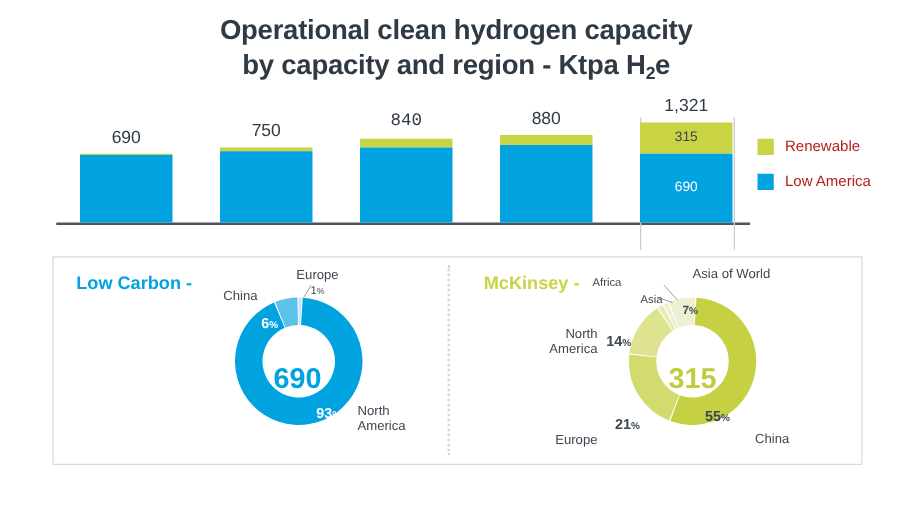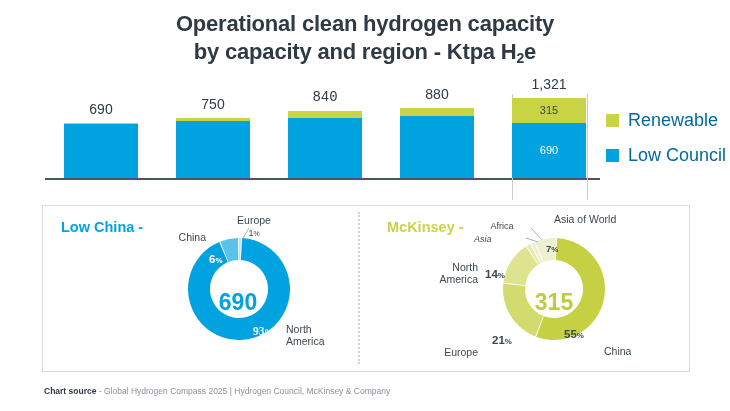--- a/index.html
+++ b/index.html
@@ -46,21 +46,21 @@
   }
   .highlight-box{
     position:absolute;top:-4px;width:74px;
     border-left:1px solid #c9ccd0;border-right:1px solid #c9ccd0;
   }
 
   
   .legend{position:absolute;left:606px;top:110px;}
   .legend-row{display:flex;align-items:center;margin-bottom:14px;}
   .legend-swatch{width:13px;height:13px;margin-right:9px;}
-  .legend-text{font-size:18px;color:#0369a1;}
+  .legend-text{font-size:12px;color:#b91c1c;}
 
   
   .panel{
     position:absolute;left:42px;top:205px;width:646px;height:165px;
     border:1px solid #d8dadd;background:#fff;
   }
   .panel-divider{
     position:absolute;left:315px;top:6px;width:0;height:152px;
     border-left:2px dotted #d2d5d8;
   }
@@ -148,43 +148,43 @@
       </div>
   </div>
 
   <div class="legend" id="legend-host">
       <div class="legend-row">
         <span class="legend-swatch" style="background: rgb(201, 212, 69);"></span>
         <span class="legend-text">Renewable</span>
       </div>
       <div class="legend-row">
         <span class="legend-swatch" style="background: rgb(0, 163, 224);"></span>
-        <span class="legend-text">Low Council</span>
+        <span class="legend-text">Low America</span>
       </div>
     </div>
 
   <div class="panel">
     <div class="panel-divider"></div>
 
-    <div class="panel-title lc">Low China -</div>
+    <div class="panel-title lc">Low Carbon -</div>
     <div class="panel-title rw">McKinsey -</div>
 
     <div class="donut-wrap" id="donut-left" style="left:0;">
       <svg class="donut-svg" width="323" height="165" viewBox="0 0 323 165">
         <g id="lc-slices">
             <path d="M 199.20231649599498 32.10063685015815 A 51 51 0 1 1 176.23670509094273 35.98497926898648 L 184.762047992889 56.26596860393349 A 29 29 0 1 0 197.8209250663501 54.057224875580125 Z" fill="#00a3e0"></path>
             <path d="M 177.22564781308148 35.58139921969916 A 51 51 0 0 1 194.93193658594882 32.01118514278288 L 195.39266982338265 54.00636017922948 A 29 29 0 0 0 185.32438797214436 56.0364819092407 Z" fill="#5bc2ea"></path>
             <path d="M 196.00000000000003 32 A 51 51 0 0 1 198.13565834018922 32.044735664958225 L 197.21439395814681 54.02543792713311 A 29 29 0 0 0 196.00000000000003 54 Z" fill="#bfe4f6"></path>
           </g>
         <g id="lc-leaders">
             <line x1="200" y1="32" x2="206" y2="22" stroke="#9aa0a6" stroke-width="0.8"></line>
           </g>
       </svg>
       <div class="center-val" id="lc-center" style="left: 145px; top: 83px; width: 100px; color: rgb(0, 163, 224);">690</div>
-      <div class="pct-in" id="lc-pct-na" style="left:210px;top:119px;color:#ffffff;font-family:Liberation Serif, serif;">93<span class="unit">%</span></div>
+      <div class="pct-in" id="lc-pct-na" style="left:210px;top:119px;color:#ffffff;">93<span class="unit">%</span></div>
       <div class="pct-in" id="lc-pct-cn" style="left:166px;top:47px;color:#ffffff;">6<span class="unit">%</span></div>
       <div class="dlabel" id="lc-lab-eu" style="left:183px;top:9px;text-align:center;width:56px;">Europe<br><span style="font-size:9px">1<span style="font-size:7px">%</span></span></div>
       <div class="dlabel" id="lc-lab-cn" style="left:111px;top:26px;text-align:right;width:52px;">China</div>
       <div class="dlabel" id="lc-lab-na" style="left:243px;top:118px;text-align:left;width:64px;">North<br>America</div>
     </div>
 
     <div class="donut-wrap" id="donut-right" style="left:323px;">
       <svg class="donut-svg" width="323" height="165" viewBox="0 0 323 165">
         <g id="rw-slices">
             <path d="M 191.20231649599498 32.10063685015815 A 51 51 0 1 1 170.22282558658742 130.80138146408646 L 177.89141062766734 110.18117769526485 A 29 29 0 1 0 189.8209250663501 54.057224875580125 Z" fill="#c5d143"></path>
@@ -198,25 +198,22 @@
             <line x1="165" y1="22" x2="176" y2="34" stroke="#9aa0a6" stroke-width="0.8"></line>
             <line x1="160" y1="32" x2="172" y2="36" stroke="#9aa0a6" stroke-width="0.8"></line>
           </g>
       </svg>
       <div class="center-val" id="rw-center" style="left: 138px; top: 83px; width: 100px; color: rgb(192, 204, 62);">315</div>
       <div class="pct-in" id="rw-pct-cn" style="left:198px;top:122px;color:#3d4750;">55<span class="unit">%</span></div>
       <div class="pct-in" id="rw-pct-eu" style="left:126px;top:128px;color:#3d4750;">21<span class="unit">%</span></div>
       <div class="pct-in" id="rw-pct-na" style="left:119px;top:62px;color:#3d4750;">14<span class="unit">%</span></div>
       <div class="pct-in" id="rw-pct-row" style="left:180px;top:37px;color:#3d4750;font-size:9.5px;">7<span class="unit">%</span></div>
       <div class="dlabel" id="rw-lab-row" style="left:188px;top:8px;text-align:left;width:90px;">Asia of World</div>
-      <div class="dlabel tiny" id="rw-lab-af" style="left:108px;top:15px;text-align:center;width:56px;">Africa</div>
-      <div class="dlabel tiny" id="rw-lab-as" style="left:108px;top:28px;width:56px;font-style:italic;">Asia</div>
+      <div class="dlabel tiny" id="rw-lab-af" style="left:108px;top:15px;text-align:left;width:56px;">Africa</div>
+      <div class="dlabel tiny" id="rw-lab-as" style="left:108px;top:28px;text-align:right;width:56px;">Asia</div>
       <div class="dlabel" id="rw-lab-na" style="left:44px;top:56px;text-align:right;width:68px;">North<br>America</div>
       <div class="dlabel" id="rw-lab-eu" style="left:44px;top:141px;text-align:right;width:68px;">Europe</div>
       <div class="dlabel" id="rw-lab-cn" style="left:238px;top:140px;text-align:left;width:60px;">China</div>
     </div>
   </div>
 
-  <div class="footer">
-    <b>Chart source</b><span> - Global Hydrogen Compass 2025 | Hydrogen Council, McKinsey &amp; Company</span>
-  </div>
 
 </div>
 
 </body></html>

